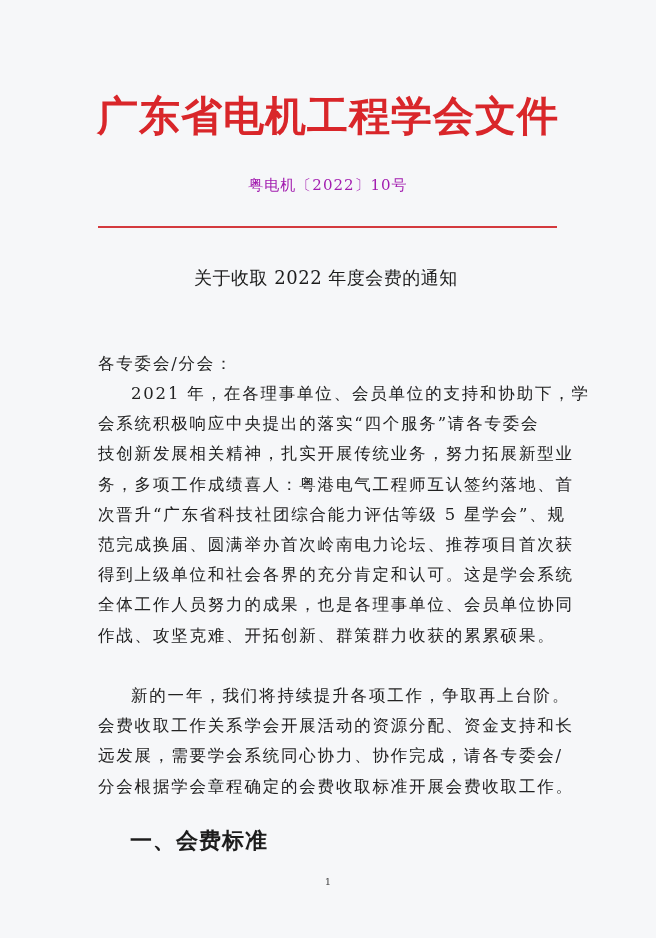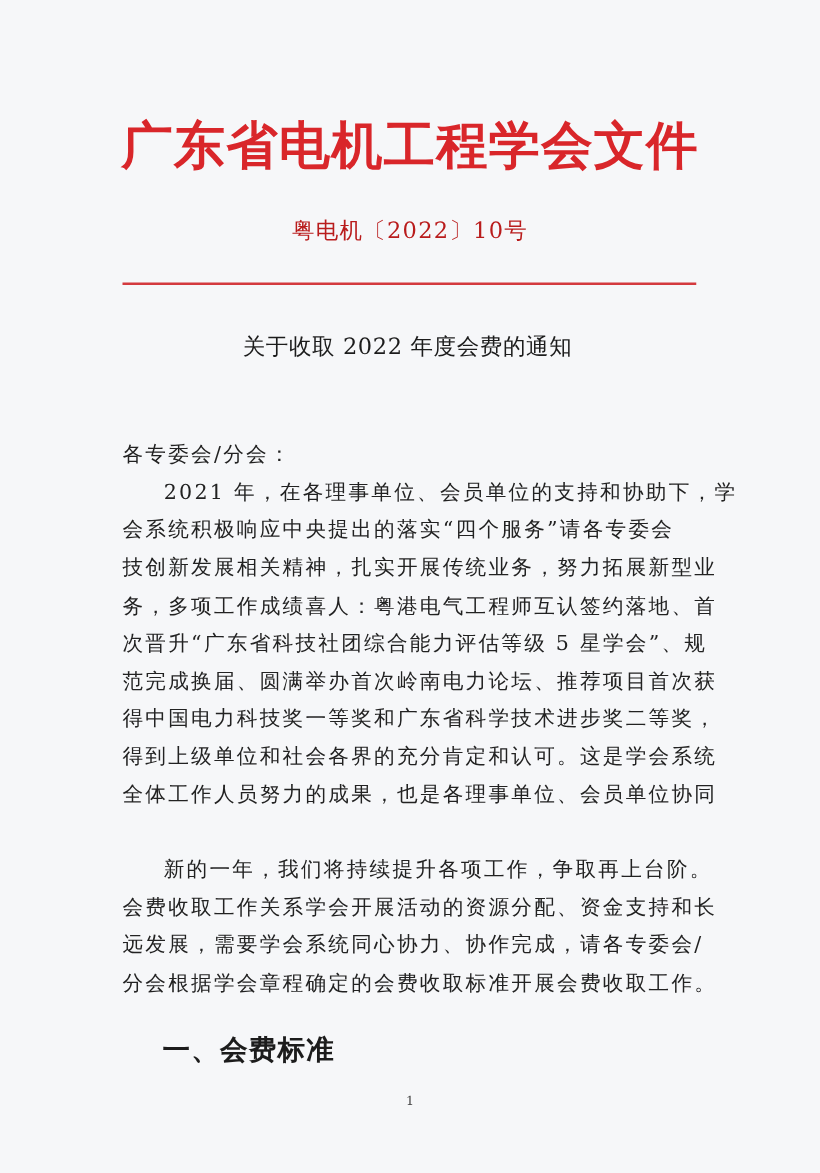--- a/index.html
+++ b/index.html
@@ -31,23 +31,23 @@
       font-weight: bold;
       letter-spacing: 1px;
       color: #d9262a;
       line-height: 48px;
     }
     .doc-number {
       position: absolute;
       left: 0; right: 0;
       top: 174px;
       text-align: center;
-      font-size: 18px;
+      font-size: 15px;
       letter-spacing: 1px;
-      color: #b91c1c;
+      color: #a21caf;
       line-height: 22px;
     }
     .red-rule {
       position: absolute;
       left: 98px;
       width: 459px;
       top: 226px;
       height: 2px;
       background: #d43a3e;
     }
@@ -112,23 +112,23 @@
 
   <div class="body-text salutation">各专委会/分会：</div>
 
   <div class="body-text para1">
     <span class="line" style="padding-left:33px">2021 年，在各理事单位、会员单位的支持和协助下，学</span>
     <span class="line">会系统积极响应中央提出的落实“四个服务”请各专委会</span>
     <span class="line">技创新发展相关精神，扎实开展传统业务，努力拓展新型业</span>
     <span class="line">务，多项工作成绩喜人：粤港电气工程师互认签约落地、首</span>
     <span class="line">次晋升“广东省科技社团综合能力评估等级 5 星学会”、规</span>
     <span class="line">范完成换届、圆满举办首次岭南电力论坛、推荐项目首次获</span>
-    <span class="line">得中国电力科技奖一等奖和广东省科学技术进步奖二等奖，</span>
     <span class="line">得到上级单位和社会各界的充分肯定和认可。这是学会系统</span>
     <span class="line">全体工作人员努力的成果，也是各理事单位、会员单位协同</span>
+    <span class="line">作战、攻坚克难、开拓创新、群策群力收获的累累硕果。</span>
   </div>
 
   <div class="body-text para2">
     <span class="line" style="padding-left:33px">新的一年，我们将持续提升各项工作，争取再上台阶。</span>
     <span class="line">会费收取工作关系学会开展活动的资源分配、资金支持和长</span>
     <span class="line">远发展，需要学会系统同心协力、协作完成，请各专委会/</span>
     <span class="line">分会根据学会章程确定的会费收取标准开展会费收取工作。</span>
   </div>
 
   <div class="section-heading">一、会费标准</div>

